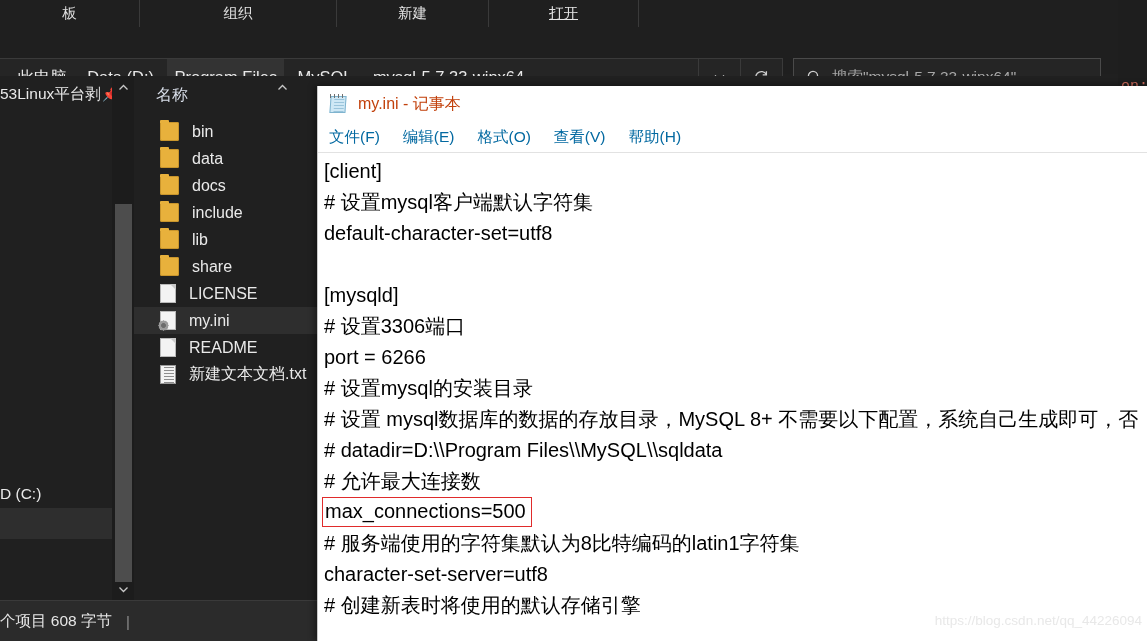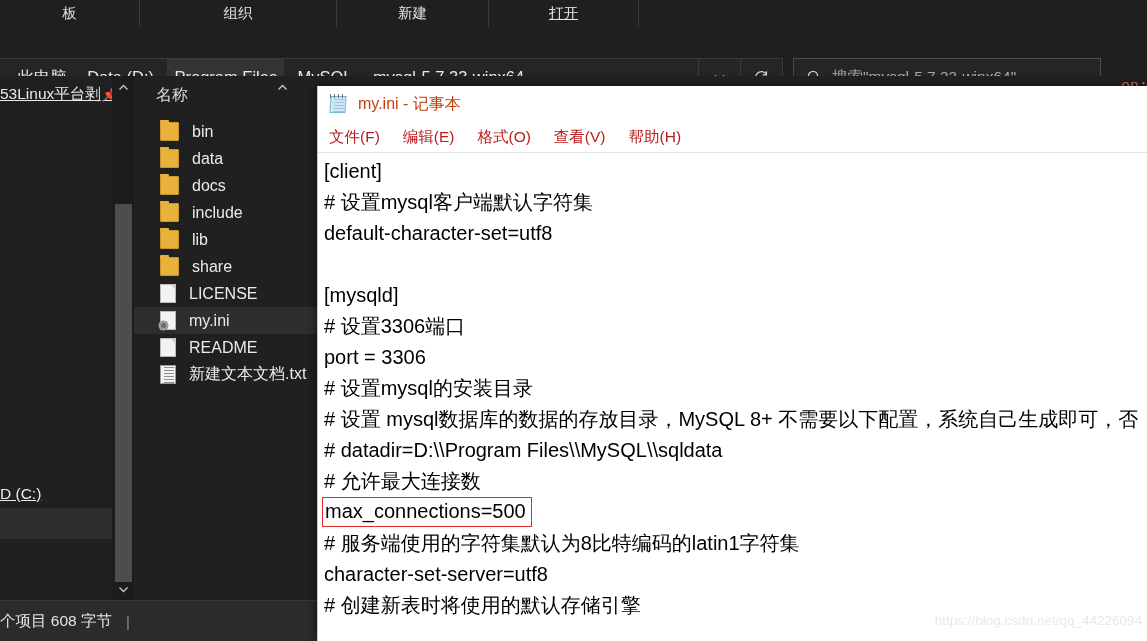--- a/index.html
+++ b/index.html
@@ -94,21 +94,21 @@
   }
 
   
   #navpane{
     position:absolute;left:0;top:0;width:112px;height:524px;
     background:#202020;overflow:hidden;
   }
   .nav-item{
     position:absolute;left:0;width:112px;height:28px;
     display:flex;align-items:center;
-    color:#e9e9e9;font-size:15.5px;white-space:nowrap;text-decoration:underline;
+    color:#e9e9e9;font-size:15.5px;white-space:nowrap;
   }
   #nav-pinned{top:4px;}
   #nav-pin-glyph{margin-left:2px;color:#cfcfcf;font-size:13px;}
   #nav-folder{top:64px;}
   #nav-drive{top:404px;}
   #nav-selected{
     position:absolute;left:0;top:432px;width:112px;height:31px;
     background:#2e2e2e;
   }
 
@@ -231,21 +231,21 @@
     position:absolute;left:1px;top:0px;width:16px;height:4px;
     background:repeating-linear-gradient(
       to right,#6f6f6f 0,#6f6f6f 1.5px,transparent 1.5px,transparent 4px);
   }
   #np-title-text{color:#c2410c;font-size:16px;white-space:nowrap;}
   #np-menu{
     height:30px;display:flex;align-items:center;padding-left:11px;
     border-bottom:1px solid #e2e2e2;background:#ffffff;
   }
   .np-menu-item{
-    color:#b91c1c;font-size:15.5px;margin-right:23px;white-space:nowrap;
+    color:#0369a1;font-size:15.5px;margin-right:23px;white-space:nowrap;
   }
   #np-text{
     position:absolute;left:0;top:67px;width:830px;height:488px;
     background:#ffffff;padding:3px 0 0 4px;box-sizing:border-box;
     overflow:hidden;
   }
   .np-line{
     height:31px;line-height:31px;
     color:#000;font-size:20px;
     font-family:"Liberation Sans","DejaVu Sans",sans-serif;
@@ -438,21 +438,21 @@
     <span class="np-menu-item">帮助(H)</span>
   </div>
 
   <div id="np-text">
     <div class="np-line">[client]</div>
     <div class="np-line"># 设置mysql客户端默认字符集</div>
     <div class="np-line">default-character-set=utf8</div>
     <div class="np-line blank">&nbsp;</div>
     <div class="np-line">[mysqld]</div>
     <div class="np-line"># 设置3306端口</div>
-    <div class="np-line">port = 3306</div>
+    <div class="np-line">port = 6266</div>
     <div class="np-line"># 设置mysql的安装目录</div>
     <div class="np-line"># 设置 mysql数据库的数据的存放目录，MySQL 8+ 不需要以下配置，系统自己生成即可，否</div>
     <div class="np-line"># datadir=D:\\Program Files\\MySQL\\sqldata</div>
     <div class="np-line"># 允许最大连接数</div>
     <div class="boxed-wrap">
       <div class="np-line boxed">max_connections=500</div>
     </div>
     <div class="np-line"># 服务端使用的字符集默认为8比特编码的latin1字符集</div>
     <div class="np-line">character-set-server=utf8</div>
     <div class="np-line"># 创建新表时将使用的默认存储引擎</div>

